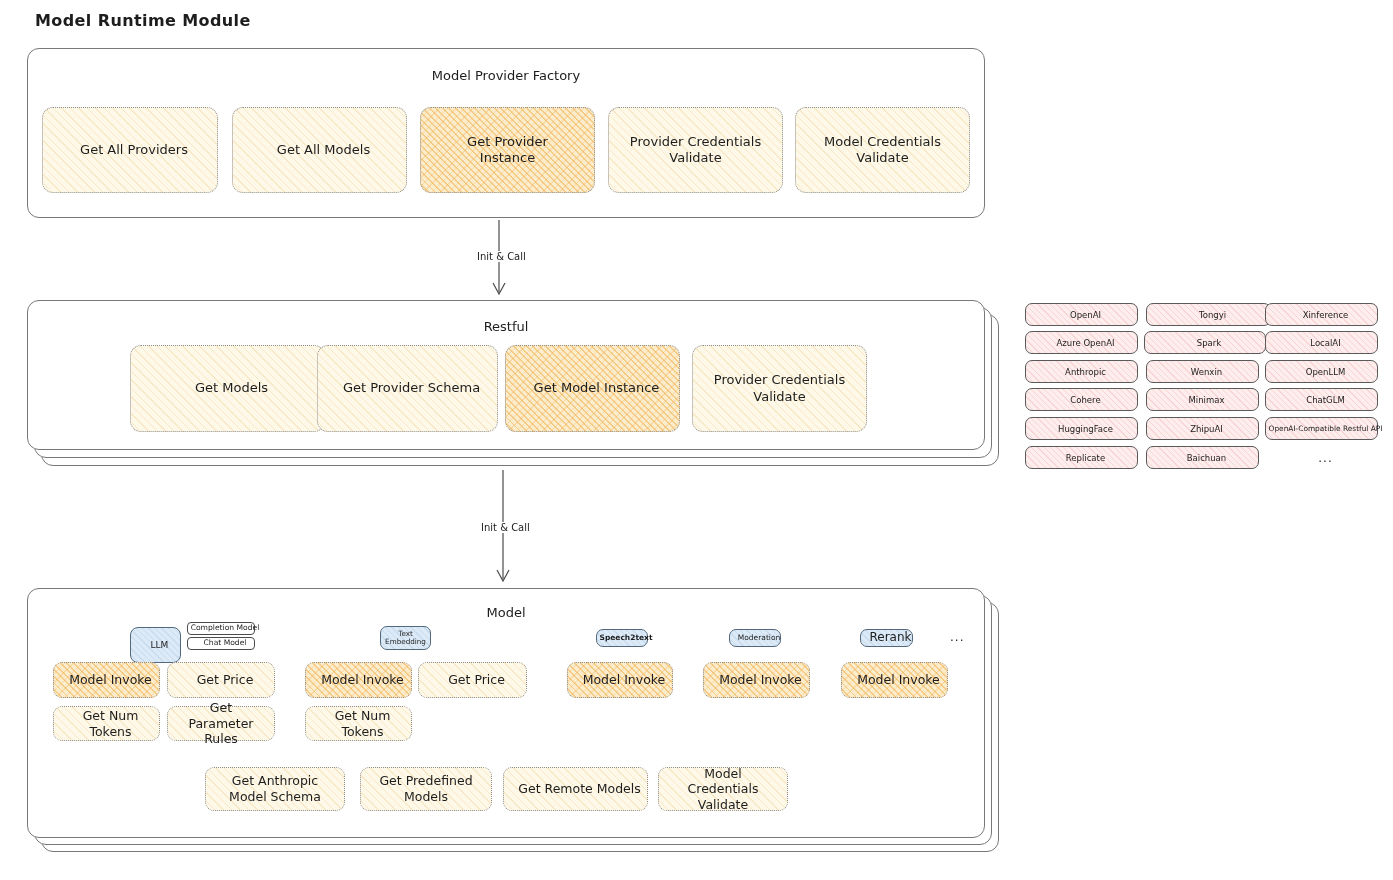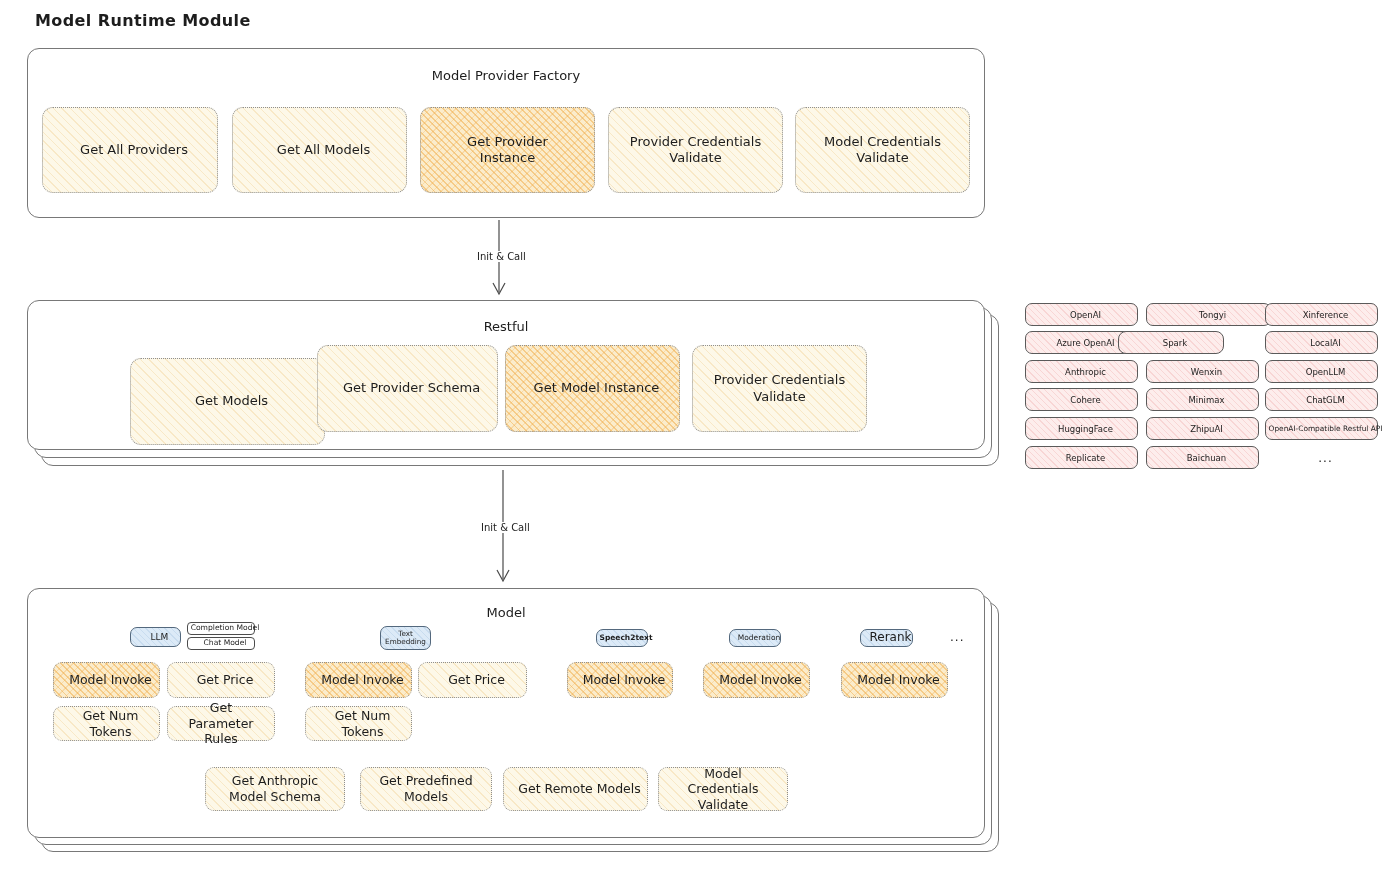--- a/index.html
+++ b/index.html
@@ -77,31 +77,31 @@
     <line x1="10" y1="0" x2="10" y2="72" stroke="#4a4a4a" stroke-width="1.2"></line>
     <path d="M4 63 L10 74 L16 63" fill="none" stroke="#4a4a4a" stroke-width="1.2"></path>
   </svg>
   <div class="abs arrow-label" style="left:474px;top:251px;">Init &amp; Call</div>
 
   <div class="abs sheet" style="left:41px;top:314px;width:958px;height:152px;"></div>
   <div class="abs sheet" style="left:34px;top:307px;width:958px;height:151px;"></div>
   <div class="abs sheet" style="left:27px;top:300px;width:958px;height:150px;"></div>
   <div class="abs sheet-hdr" style="left:27px;top:319px;width:958px;">Restful</div>
 
-  <div class="abs m center" style="left:130px;top:358px;width:195px;height:87px;">Get Models</div>
+  <div class="abs m center" style="left:130px;top:345px;width:195px;height:87px;">Get Models</div>
   <div class="abs m center" style="left:317px;top:345px;width:181px;height:87px;">Get Provider Schema</div>
   <div class="abs m active center" style="left:505px;top:345px;width:175px;height:87px;">Get Model Instance</div>
   <div class="abs m center" style="left:692px;top:345px;width:175px;height:87px;padding:0 18px;">Provider Credentials Validate</div>
 
   <div class="abs chip center" style="left:1025px;top:303px;width:113px;height:23px;">OpenAI</div>
   <div class="abs chip center" style="left:1146px;top:303px;width:125px;height:23px;">Tongyi</div>
   <div class="abs chip center" style="left:1265px;top:303px;width:113px;height:23px;">Xinference</div>
 
   <div class="abs chip center" style="left:1025px;top:331px;width:113px;height:23px;">Azure OpenAI</div>
-  <div class="abs chip center" style="left:1118px;top:331px;width:106px;height:23px;border-radius:8px;">Spark</div>
+  <div class="abs chip center" style="left:1144px;top:331px;width:122px;height:23px;">Spark</div>
   <div class="abs chip center" style="left:1265px;top:331px;width:113px;height:23px;">LocalAI</div>
 
   <div class="abs chip center" style="left:1025px;top:360px;width:113px;height:23px;">Anthropic</div>
   <div class="abs chip center" style="left:1146px;top:360px;width:113px;height:23px;">Wenxin</div>
   <div class="abs chip center" style="left:1265px;top:360px;width:113px;height:23px;">OpenLLM</div>
 
   <div class="abs chip center" style="left:1025px;top:388px;width:113px;height:23px;">Cohere</div>
   <div class="abs chip center" style="left:1146px;top:388px;width:113px;height:23px;">Minimax</div>
   <div class="abs chip center" style="left:1265px;top:388px;width:113px;height:23px;">ChatGLM</div>
 
@@ -117,21 +117,21 @@
     <line x1="10" y1="0" x2="10" y2="109" stroke="#4a4a4a" stroke-width="1.2"></line>
     <path d="M4 100 L10 111 L16 100" fill="none" stroke="#4a4a4a" stroke-width="1.2"></path>
   </svg>
   <div class="abs arrow-label" style="left:478px;top:522px;">Init &amp; Call</div>
 
   <div class="abs sheet" style="left:41px;top:602px;width:958px;height:250px;"></div>
   <div class="abs sheet" style="left:34px;top:595px;width:958px;height:250px;"></div>
   <div class="abs sheet" style="left:27px;top:588px;width:958px;height:250px;"></div>
   <div class="abs sheet-hdr" style="left:27px;top:605px;width:958px;">Model</div>
 
-  <div class="abs tag center" style="left:130px;top:627px;width:51px;height:20px;font-size:9px;">LLM</div>
+  <div class="abs tag center" style="left:130px;top:627px;width:51px;height:36px;font-size:9px;border-radius:8px;">LLM</div>
   <div class="abs tag white center" style="left:187px;top:622px;width:68px;height:13px;">Completion Model</div>
   <div class="abs tag white center" style="left:187px;top:637px;width:68px;height:13px;">Chat Model</div>
   <div class="abs tag two center" style="left:380px;top:626px;width:51px;height:24px;padding:0 4px;">Text Embedding</div>
   <div class="abs tag center" style="left:596px;top:629px;width:52px;height:18px;font-size:7.5px;font-weight:bold;">Speech2text</div>
   <div class="abs tag center" style="left:729px;top:629px;width:52px;height:18px;font-size:7.5px;">Moderation</div>
   <div class="abs tag center" style="left:860px;top:629px;width:53px;height:18px;font-size:12px;">Rerank</div>
   <div class="abs dots" style="left:950px;top:630px;">...</div>
 
   <div class="abs m sm active center" style="left:53px;top:662px;width:107px;height:36px;">Model Invoke</div>
   <div class="abs m sm center" style="left:167px;top:662px;width:108px;height:36px;">Get Price</div>

